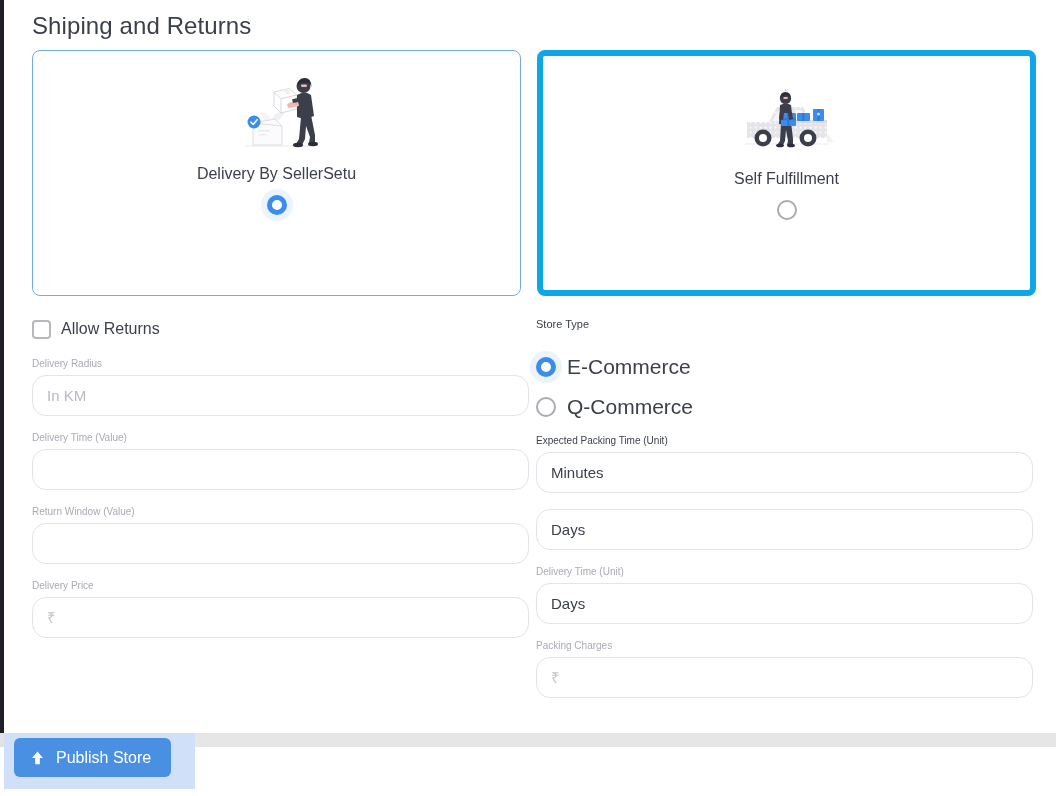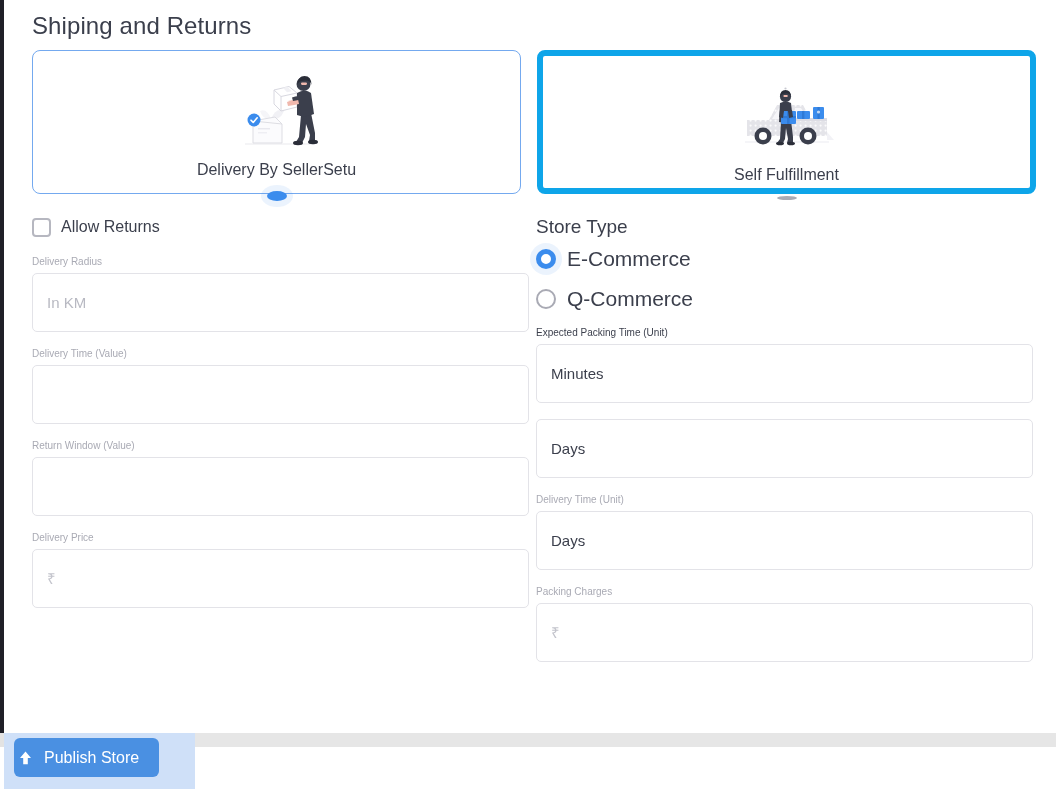--- a/index.html
+++ b/index.html
@@ -36,21 +36,21 @@
     letter-spacing: .1px;
   }
 
   
   .cards {
     display: flex;
     gap: 16px;
   }
   .card {
     flex: 1 1 0;
-    height: 144px;
+    height: 246px;
     border-radius: 8px;
     background: #fff;
     display: flex;
     flex-direction: column;
     align-items: center;
     justify-content: flex-start;
     padding-top: 18px;
     cursor: pointer;
   }
   .card.selected { border: 1px solid #74a9ef; }
@@ -87,23 +87,23 @@
   .field { margin-bottom: 16px; }
   .field-label {
     display: block;
     font-size: 10px;
     margin-bottom: 6px;
     color: #3b3f4c;
   }
   .field-label.muted { color: #a9aab4; }
   .input {
     width: 100%;
-    height: 59px;
+    height: 41px;
     border: 1px solid #e3e3e8;
-    border-radius: 5px;
+    border-radius: 14px;
     padding: 0 14px;
     font-size: 15px;
     color: #3b3f4c;
     font-family: "Liberation Sans", sans-serif;
     background: #fff;
     outline: none;
   }
   .input::placeholder { color: #b8b9c2; }
   .input.rupee::placeholder { color: #c3c4cc; }
 
@@ -119,23 +119,23 @@
   .checkbox {
     width: 19px; height: 19px;
     border: 2px solid #b6b7c0;
     border-radius: 4px;
     background: #fff;
   }
   .checkbox-label { font-size: 16px; color: #3b3f4c; }
 
   
   .group-title {
-    font-size: 19px;
-    color: #3b3f4c;
-    margin-bottom: 9px;
+    font-size: 11px;
+    color: #3b3f4c;
+    margin-bottom: 25px;
   }
   .radio-row {
     display: flex;
     align-items: center;
     gap: 11px;
     margin-bottom: 16px;
     cursor: pointer;
   }
   .radio-row .radio.on { width: 20px; height: 20px; }
   .radio-row-label { font-size: 21px; color: #3b3f4c; }
@@ -166,21 +166,21 @@
     left: 4px; top: 733px;
     width: 191px; height: 56px;
     background: #cfe0f8;
     background-image: radial-gradient(rgba(140,175,225,.55) 0.7px, transparent 0.7px);
     background-size: 4px 4px;
   }
   .publish-button {
     position: absolute;
     left: 14px; top: 738px;
     height: 39px;
-    padding: 0 20px 0 4px;
+    padding: 0 20px 0 16px;
     border: none;
     border-radius: 6px;
     background: #4a90e2;
     color: #ffffff;
     font-size: 16px;
     font-family: "Liberation Sans", sans-serif;
     display: flex;
     align-items: center;
     gap: 11px;
     cursor: pointer;

